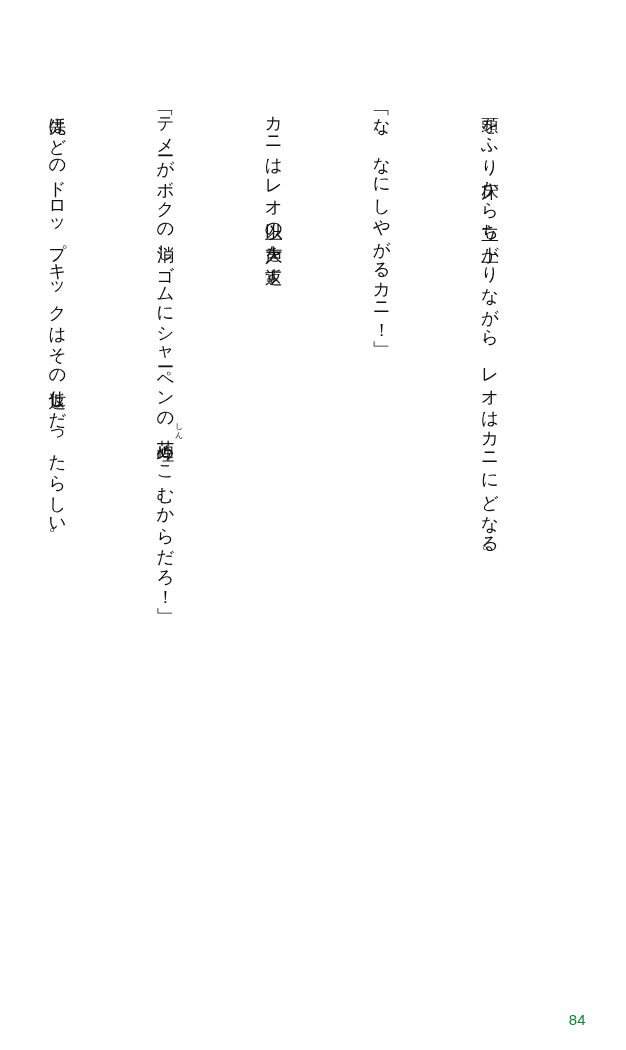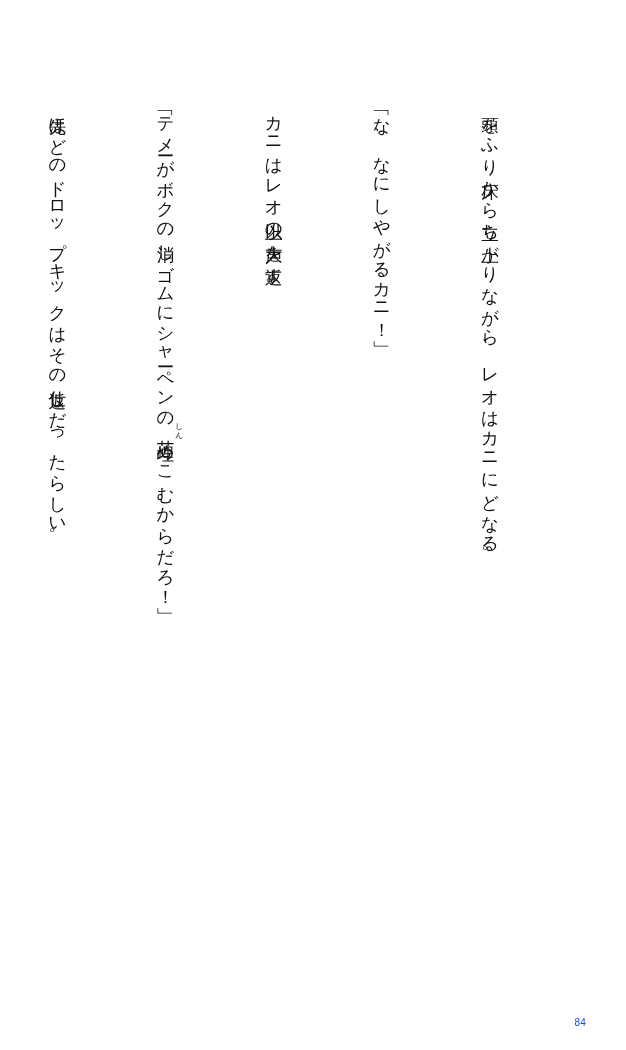--- a/index.html
+++ b/index.html
@@ -46,23 +46,23 @@
   }
   rt {
     font-size: 8px;
     letter-spacing: 0;
     line-height: 1;
   }
   .page-number {
     position: absolute;
     right: 40px;
     bottom: 22px;
-    font-size: 10px;
+    font-size: 15px;
     font-family: "Liberation Sans", sans-serif;
-    color: #1d4ed8;
+    color: #15803d;
     letter-spacing: 0.02em;
   }
 </style>
 </head>
 <body>
 
 <div class="page">
 
   <div class="text-block">
     <span class="line">頭をふり床から立ち上がりながら、レオはカニにどなる。</span>

